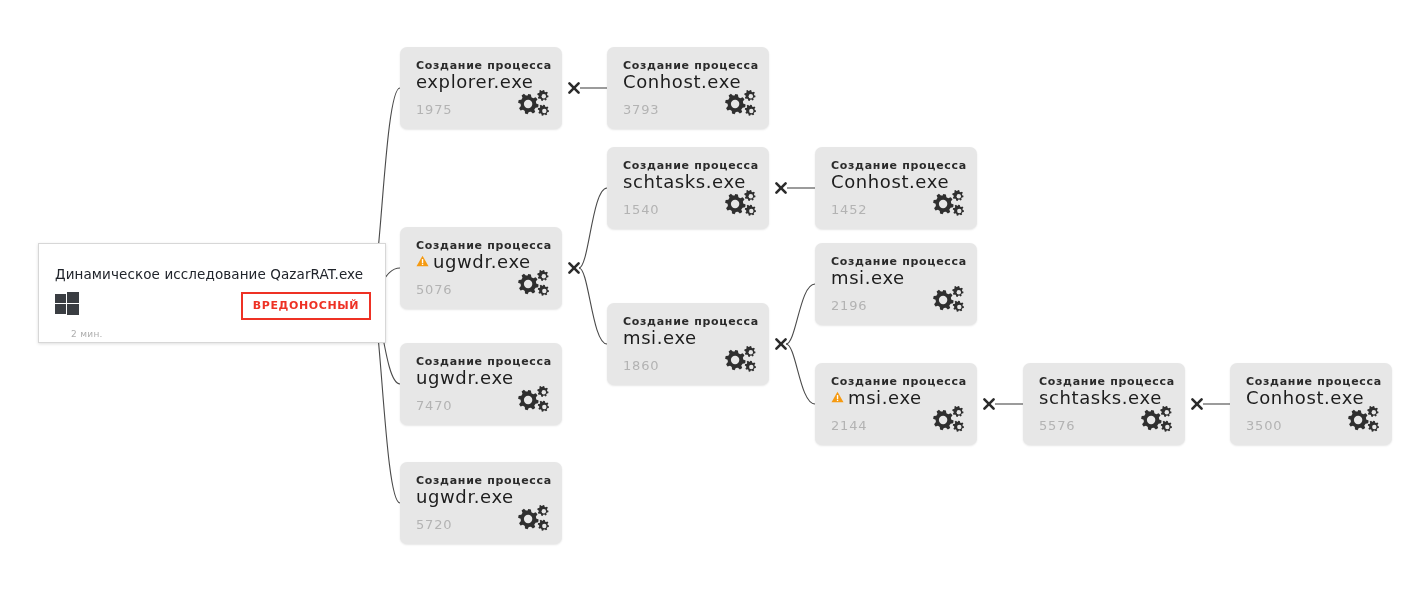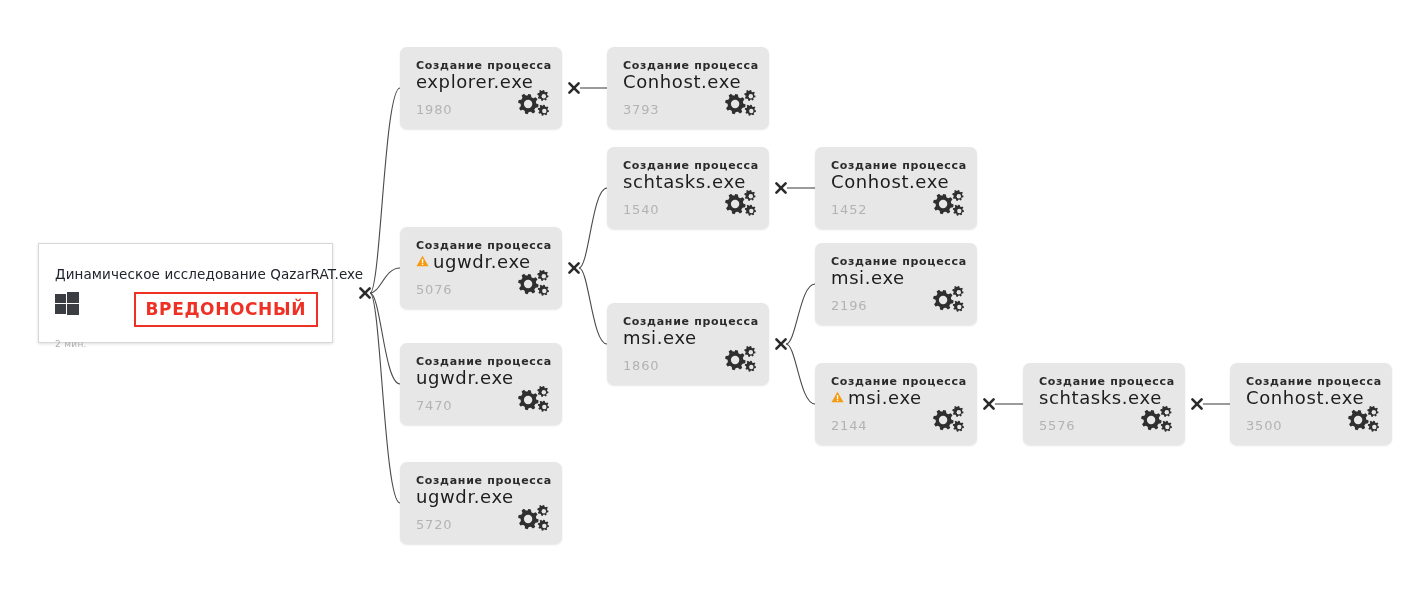--- a/index.html
+++ b/index.html
@@ -64,37 +64,36 @@
   .win-logo .q2 { left: 12px; top: 0;     width: 12px;   height: 10.5px; }
   .win-logo .q3 { left: 0;    top: 12px;  width: 10.5px; height: 9.5px; }
   .win-logo .q4 { left: 12px; top: 12px;  width: 12px;   height: 11px; }
 
   .verdict-badge {
     position: absolute;
     right: 14px;
     top: 48px;
     border: 2px solid #ee3124;
     color: #ee3124;
-    font-size: 17px;
+    font-size: 11px;
     font-weight: bold;
     letter-spacing: 0.6px;
     padding: 5px 10px 6px 10px;
     background: #ffffff;
     white-space: nowrap;
     font-family: "DejaVu Sans", sans-serif;
   }
   .root-time {
     position: absolute;
-    left: 16px;
+    left: 32px;
     top: 85px;
     font-size: 9px;
     color: #aeaeae;
     font-family: "DejaVu Sans", sans-serif;
     letter-spacing: 0.3px;
-    margin-top: 10px;
   }
 
   
   .proc-card {
     position: absolute;
     width: 162px;
     height: 82px;
     background: #e7e7e7;
     border-radius: 7px;
     box-sizing: border-box;
@@ -192,41 +191,41 @@
       <g>
         <line x1="984.4" y1="399.4" x2="993.6" y2="408.6" stroke="#2b2b2b" stroke-width="2.6" stroke-linecap="round"></line>
         <line x1="984.4" y1="408.6" x2="993.6" y2="399.4" stroke="#2b2b2b" stroke-width="2.6" stroke-linecap="round"></line>
       </g>
       <g>
         <line x1="1192.4" y1="399.4" x2="1201.6" y2="408.6" stroke="#2b2b2b" stroke-width="2.6" stroke-linecap="round"></line>
         <line x1="1192.4" y1="408.6" x2="1201.6" y2="399.4" stroke="#2b2b2b" stroke-width="2.6" stroke-linecap="round"></line>
       </g>
     </svg>
 
-  <div class="root-card" id="root-card" style="left: 38px; top: 243px; width: 295px; height: 100px;">
+  <div class="root-card" id="root-card" style="left: 38px; top: 243px; width: 348px; height: 100px;">
     <div class="root-title">Динамическое исследование QazarRAT.exe</div>
 
     <div class="win-logo">
       <span class="q1"></span>
         <span class="q2"></span>
         <span class="q3"></span>
         <span class="q4"></span>
     </div>
 
     <div class="verdict-badge">ВРЕДОНОСНЫЙ</div>
 
     <div class="root-time">2 мин.</div>
   </div>
 
 <div class="proc-card no-warn" style="left: 400px; top: 47px;">
       <div class="proc-kind">Создание процесса</div>
       <div class="proc-namerow">
         <span class="proc-name">explorer.exe</span>
       </div>
-      <div class="proc-pid">1980</div>
+      <div class="proc-pid">1975</div>
       <div class="gear-icon"><svg viewBox="0 0 34 28" xmlns="http://www.w3.org/2000/svg">
           <g fill="#2f2f2f">
             <path d="M11.3 6.6l.9-2.5 2.7.5.5 2.6 1.9 1.1 2.4-1.1 1.8 2.1-1.6 2.1.3 2.2 2.4 1-.4 2.7-2.6.4-1.3 1.8.9 2.5-2.3 1.5-1.9-1.8-2.2.2-1.2 2.4-2.6-.7-.2-2.6-1.8-1.3-2.5.8-1.4-2.3L4.9 16l-.3-2.2-2.5-1.1.6-2.7 2.6-.3 1.2-1.9-.9-2.4L7.9 3.8l2 1.7 2.2-.3z"></path>
             <circle cx="12.1" cy="14" r="4.2" fill="#e7e7e7"></circle>
             <path d="M26.3 1.3l.5-1.3 1.5.3.3 1.4 1 .6 1.3-.6 1 1.1-.9 1.2.2 1.2 1.3.5-.2 1.5-1.4.2-.7 1 .5 1.3-1.3.8-1-.9-1.2.1-.6 1.3-1.5-.4-.1-1.4-1-.7-1.3.4-.8-1.3.9-1-.2-1.2-1.3-.6.3-1.5 1.4-.2.7-1-.5-1.3 1.3-.8 1.1.9 1.2-.2z"></path>
             <circle cx="27.8" cy="6.2" r="2.2" fill="#e7e7e7"></circle>
             <path d="M26.8 16.1l.5-1.3 1.5.3.3 1.4 1 .6 1.3-.6 1 1.1-.9 1.2.2 1.2 1.3.5-.2 1.5-1.4.2-.7 1 .5 1.3-1.3.8-1-.9-1.2.1-.6 1.3-1.5-.4-.1-1.4-1-.7-1.3.4-.8-1.3.9-1-.2-1.2-1.3-.6.3-1.5 1.4-.2.7-1-.5-1.3 1.3-.8 1.1.9 1.2-.2z"></path>
             <circle cx="28.3" cy="21" r="2.2" fill="#e7e7e7"></circle>
           </g>
         </svg></div>

